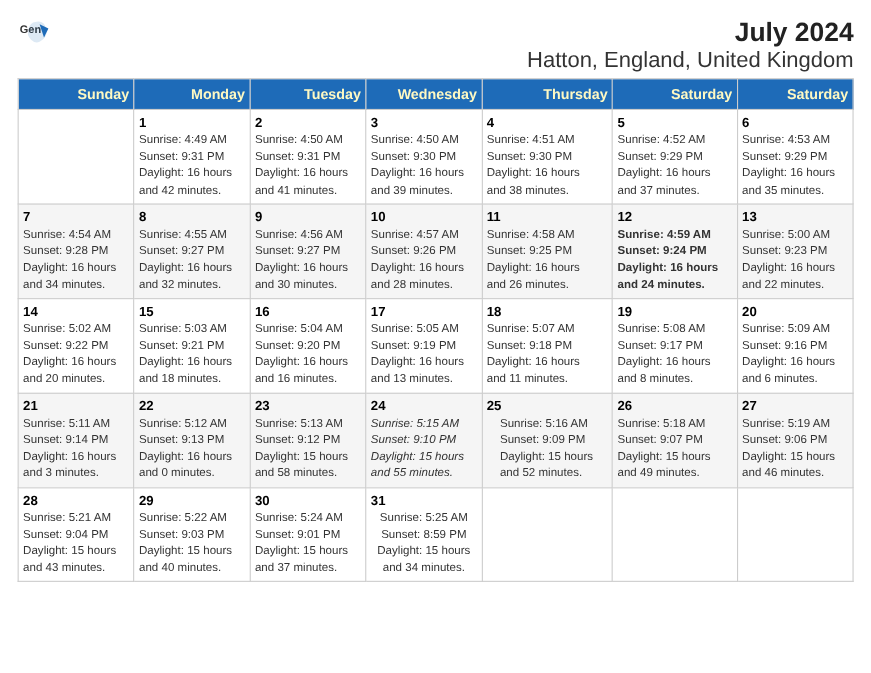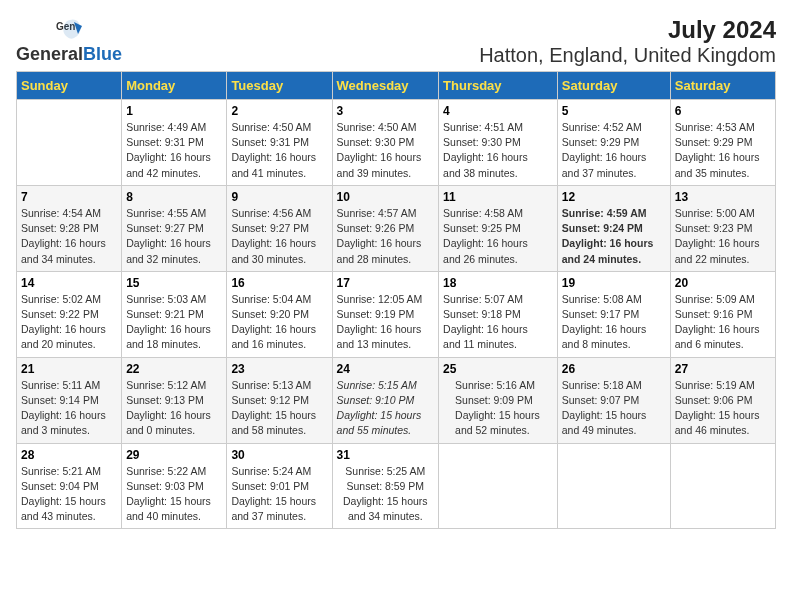--- a/index.html
+++ b/index.html
@@ -12,21 +12,20 @@
     }
     .header-top {
       display: flex;
       justify-content: space-between;
       align-items: flex-start;
       margin-bottom: 4px;
     }
     .logo {
       display: flex;
       align-items: center;
-      flex-direction: column;
     }
     .logo-icon {
       width: 28px;
       height: 28px;
       margin-left: 2px;
     }
     .title-block {
       text-align: right;
     }
     .month-year {
@@ -39,23 +38,23 @@
       color: #333;
       font-weight: normal;
     }
     table {
       width: 100%;
       border-collapse: collapse;
       font-size: 11px;
     }
     thead th {
       background-color: #1e6bb8;
-      color: #fde047;
+      color: #fef9c3;
       padding: 6px 4px;
-      text-align: left;
+      text-align: right;
       font-size: 13px;
       font-weight: bold;
       border: 1px solid #ccc;
     }
     tbody td {
       border: 1px solid #ccc;
       padding: 4px;
       vertical-align: top;
       min-height: 80px;
       height: 80px;
@@ -87,23 +86,20 @@
 </head>
 <body>
 
 <div class="header-top">
   <div class="logo">
     <svg class="logo-icon" viewBox="0 0 28 28" xmlns="http://www.w3.org/2000/svg">
       <text x="0" y="14" font-size="10" font-weight="bold" fill="#333">Gen</text>
       <path d="M14 4 Q22 2 24 10 Q26 18 18 22 Q14 24 10 20 Q6 16 8 10 Q10 4 14 4Z" fill="#1e6bb8" opacity="0.15"></path>
       <path d="M18 6 L26 10 L22 18 Z" fill="#1e6bb8"></path>
     </svg>
-    <div>
-      <span style="font-size:18px;font-weight:bold;color:#333;">General</span><span style="font-size:18px;font-weight:bold;color:#1e6bb8;">Blue</span>
-    </div>
   </div>
   <div class="title-block">
     <div class="month-year">July 2024</div>
     <div class="location">Hatton, England, United Kingdom</div>
   </div>
 </div>
 
 <table>
   <thead>
     <tr id="header-row">
@@ -230,21 +226,21 @@
         </td>
         <td>
           <span class="day-number">16</span>
           <div class="day-info" style="white-space: pre-line;">Sunrise: 5:04 AM
 Sunset: 9:20 PM
 Daylight: 16 hours
 and 16 minutes.</div>
         </td>
         <td>
           <span class="day-number">17</span>
-          <div class="day-info" style="white-space: pre-line;">Sunrise: 12:05 AM
+          <div class="day-info" style="white-space: pre-line;">Sunrise: 5:05 AM
 Sunset: 9:19 PM
 Daylight: 16 hours
 and 13 minutes.</div>
         </td>
         <td>
           <span class="day-number">18</span>
           <div class="day-info" style="white-space: pre-line;">Sunrise: 5:07 AM
 Sunset: 9:18 PM
 Daylight: 16 hours
 and 11 minutes.</div>

